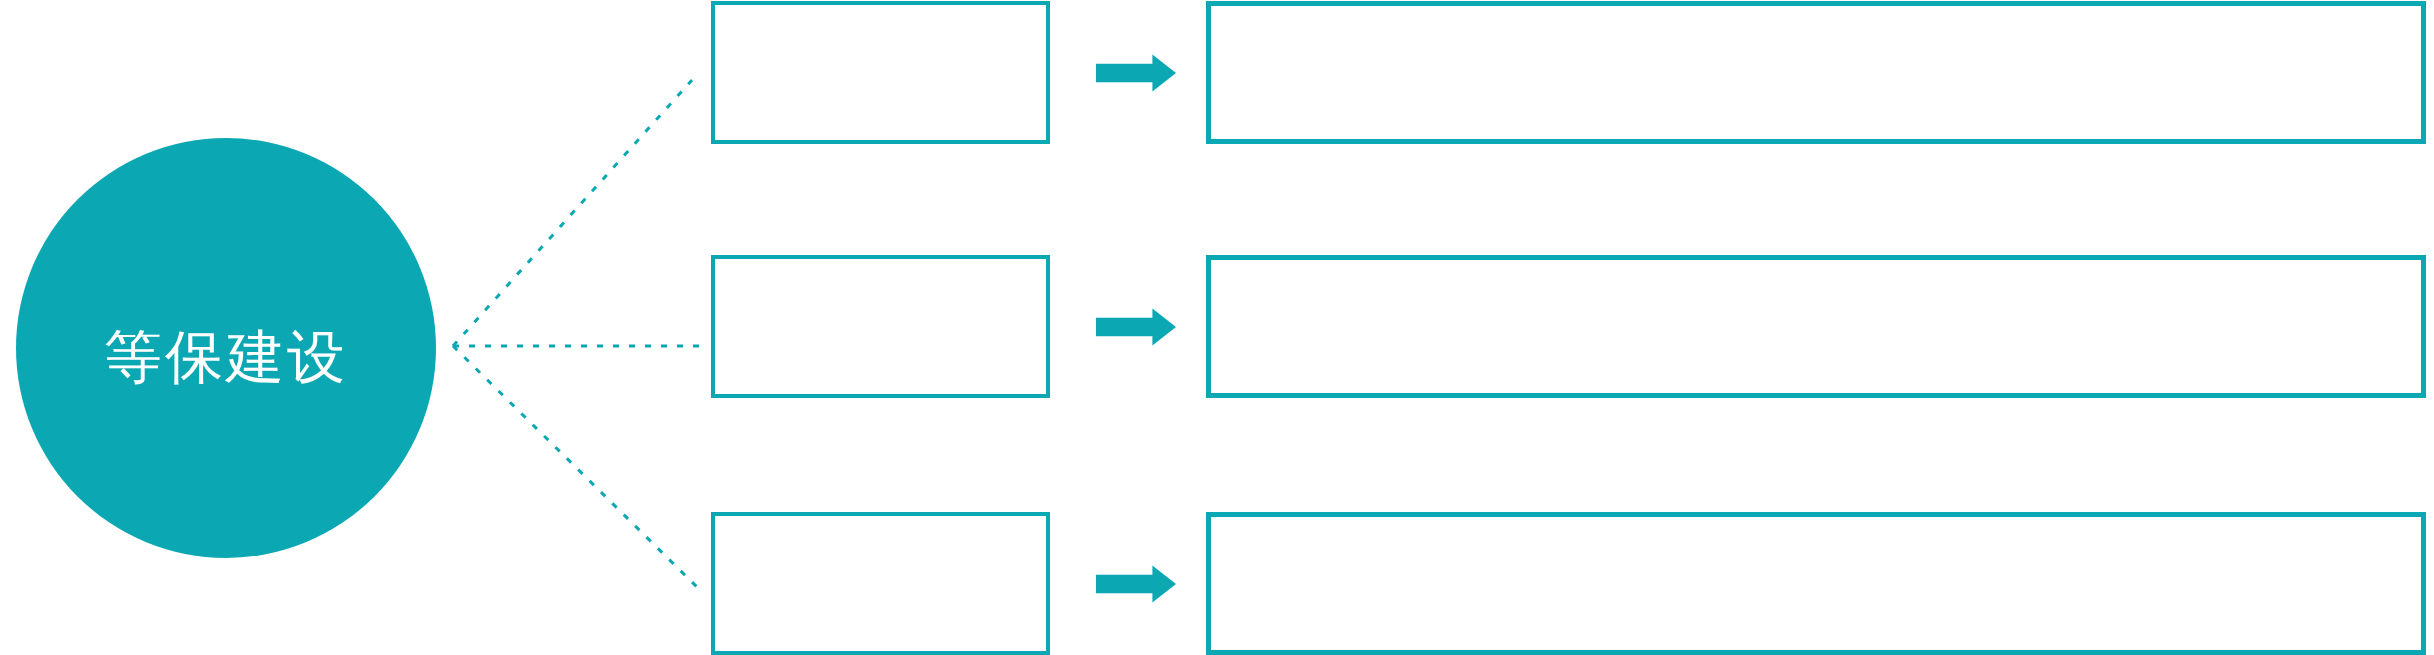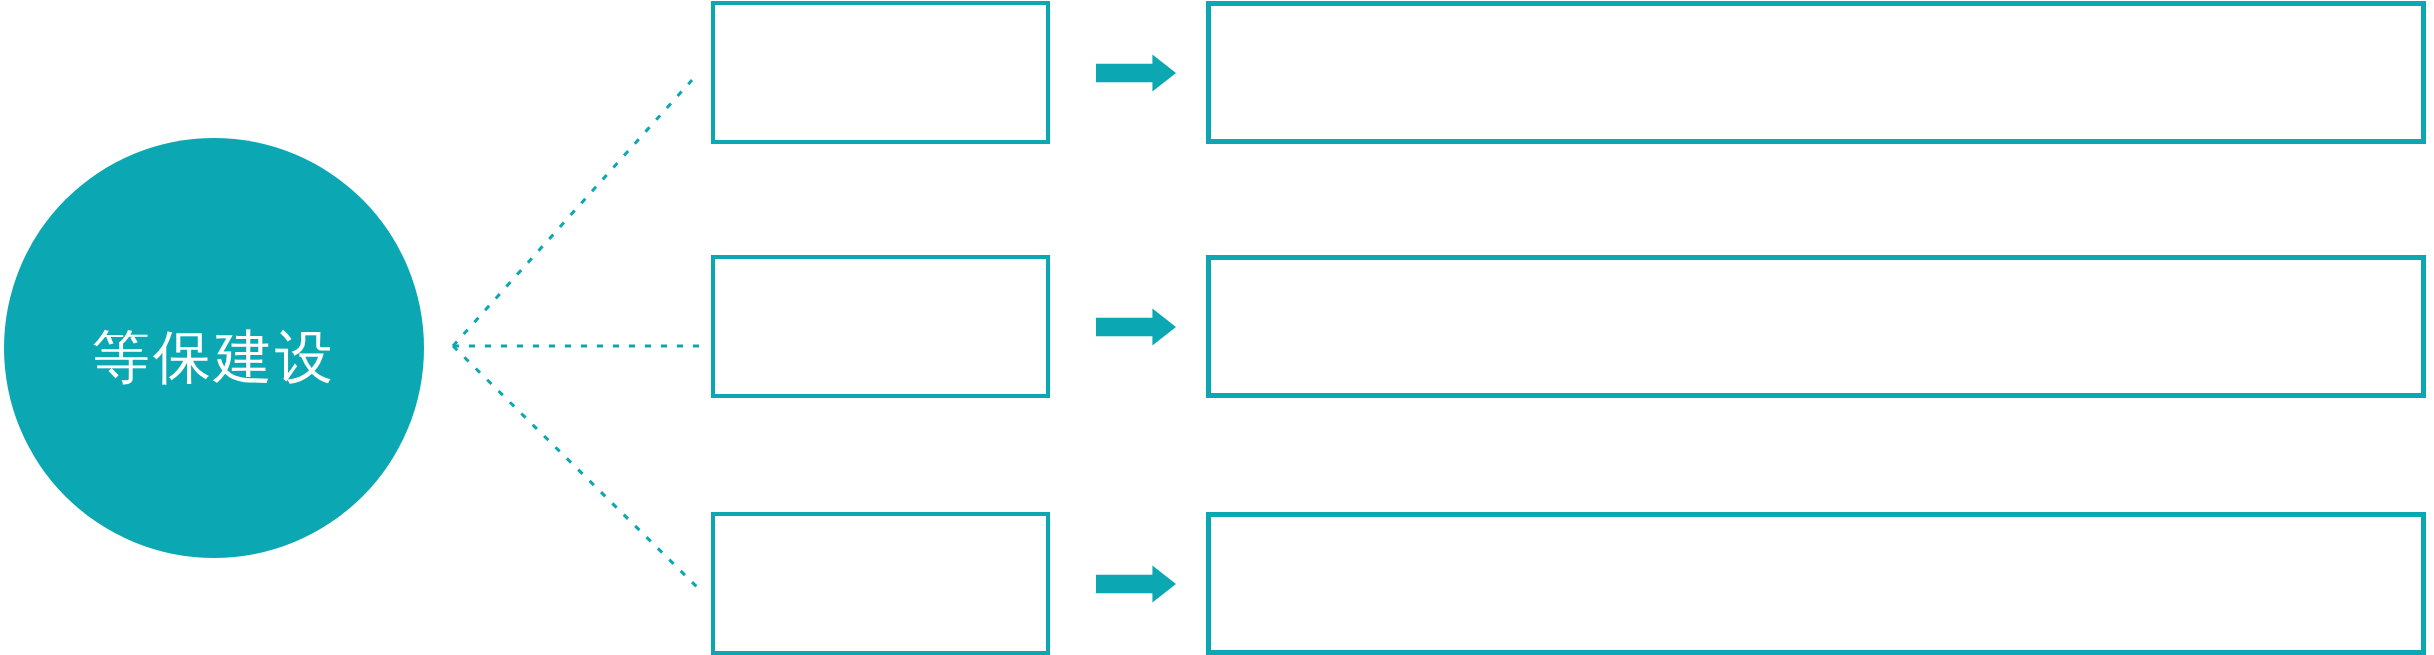--- a/index.html
+++ b/index.html
@@ -21,21 +21,21 @@
     left:0;top:0;
     width:2434px;height:655px;
   }
   .connectors line{
     stroke:var(--accent);
     stroke-width:3;
     stroke-dasharray:6 10;
   }
   .topic-circle{
     position:absolute;
-    left:4px;top:138px;
+    left:16px;top:138px;
     width:420px;height:420px;
     border-radius:50%;
     background:var(--accent);
     display:flex;
     align-items:center;
     justify-content:center;
   }
   .topic-label{
     color:var(--circle-text);
     font-size:58px;

